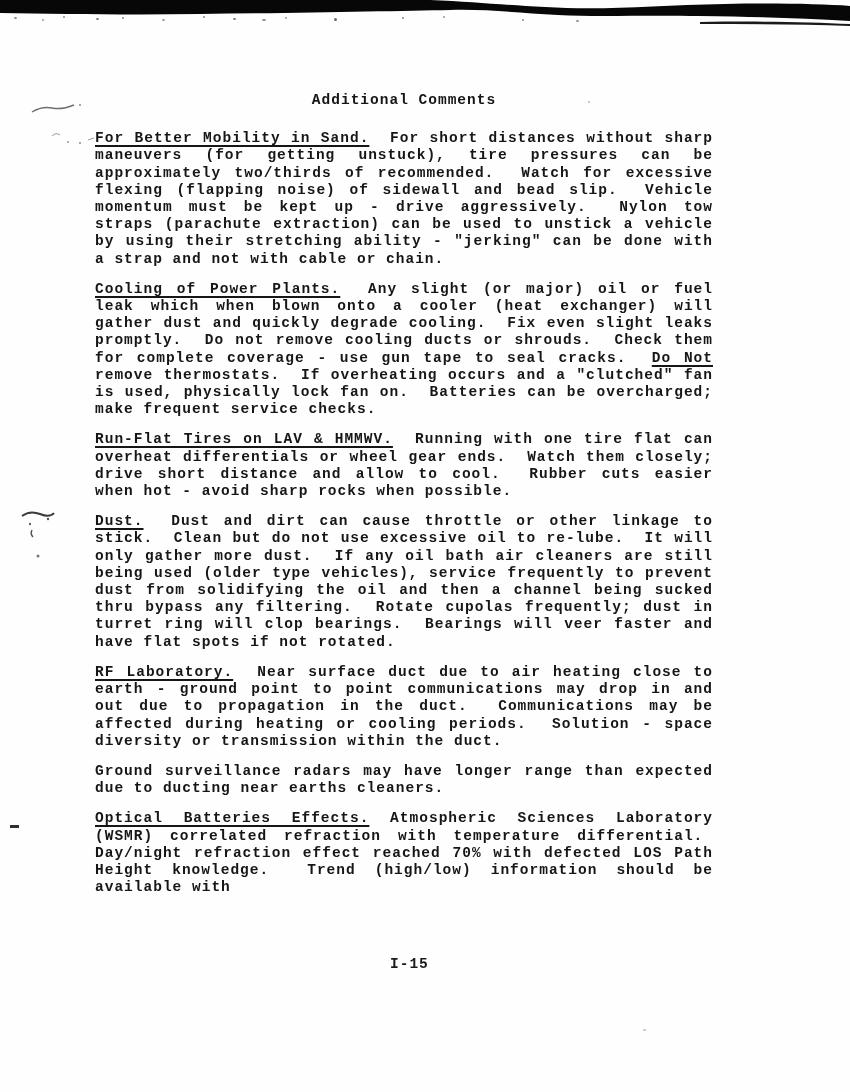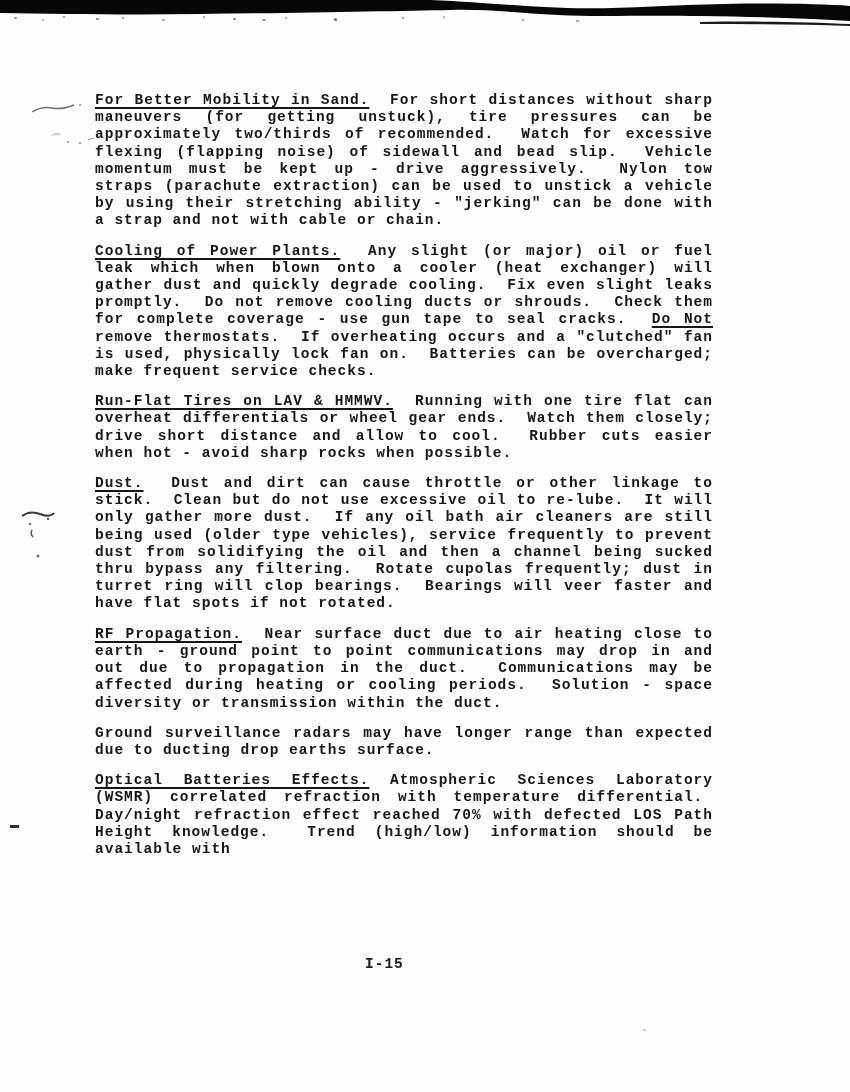--- a/index.html
+++ b/index.html
@@ -50,21 +50,21 @@
     text-align: justify;
   }
   .u {
     text-decoration: underline;
     text-decoration-thickness: 1.5px;
     text-underline-offset: 3px;
     font-family: Liberation Mono, monospace;
   }
   .pageno {
     position: absolute;
-    left: 365px;
+    left: 390px;
     top: 956px;
     color: #1a1a1a;
     font-weight: bold;
     font-size: 14.5px;
     letter-spacing: 1px;
   }
   .dash-artifact {
     position: absolute;
     background: #2f2f2f;
   }
@@ -110,24 +110,25 @@
   <svg class="artifact-svg" style="left:18px;top:506px;" width="40" height="56" viewBox="0 0 40 56">
     <path d="M4,10 Q12,4 22,8 T36,7" stroke="#3a3a3a" stroke-width="2" fill="none"></path>
     <circle cx="30" cy="13" r="1.2" fill="#555"></circle>
     <circle cx="12" cy="18" r="1.2" fill="#666"></circle>
     <path d="M14,24 Q12,28 15,31" stroke="#555" stroke-width="1.5" fill="none"></path>
     <circle cx="20" cy="50" r="1.5" fill="#777"></circle>
   </svg>
   <div class="dash-artifact" style="left:10px;top:825px;width:9px;height:3px;"></div>
 
   <div class="content">
+    <div class="doc-title">Additional Comments</div>
     <p><span class="u">For Better Mobility in Sand.</span><span>&nbsp; For short distances without sharp maneuvers (for getting unstuck), tire pressures can be approximately two/thirds of recommended.&nbsp; Watch for excessive flexing (flapping noise) of sidewall and bead slip.&nbsp; Vehicle momentum must be kept up - drive aggressively.&nbsp; Nylon tow straps (parachute extraction) can be used to unstick a vehicle by using their stretching ability - "jerking" can be done with a strap and not with cable or chain.</span></p>
     <p><span class="u">Cooling of Power Plants.</span><span>&nbsp; Any slight (or major) oil or fuel leak which when blown onto a cooler (heat exchanger) will gather dust and quickly degrade cooling.&nbsp; Fix even slight leaks promptly.&nbsp; Do not remove cooling ducts or shrouds.&nbsp; Check them for complete coverage - use gun tape to seal cracks.&nbsp; </span><span class="u">Do Not</span><span> remove thermostats.&nbsp; If overheating occurs and a "clutched" fan is used, physically lock fan on.&nbsp; Batteries can be overcharged; make frequent service checks.</span></p>
     <p><span class="u">Run-Flat Tires on LAV &amp; HMMWV.</span><span>&nbsp; Running with one tire flat can overheat differentials or wheel gear ends.&nbsp; Watch them closely; drive short distance and allow to cool.&nbsp; Rubber cuts easier when hot - avoid sharp rocks when possible.</span></p>
     <p><span class="u">Dust.</span><span>&nbsp; Dust and dirt can cause throttle or other linkage to stick.&nbsp; Clean but do not use excessive oil to re-lube.&nbsp; It will only gather more dust.&nbsp; If any oil bath air cleaners are still being used (older type vehicles), service frequently to prevent dust from solidifying the oil and then a channel being sucked thru bypass any filtering.&nbsp; Rotate cupolas frequently; dust in turret ring will clop bearings.&nbsp; Bearings will veer faster and have flat spots if not rotated.</span></p>
-    <p><span class="u">RF Propagation.</span><span>&nbsp; Near surface duct due to air heating close to earth - ground point to point communications may drop in and out due to propagation in the duct.&nbsp; Communications may be affected during heating or cooling periods.&nbsp; Solution - space diversity or transmission within the duct.</span></p>
-    <p><span>Ground surveillance radars may have longer range than expected due to ducting drop earths surface.</span></p>
+    <p><span class="u">RF Laboratory.</span><span>&nbsp; Near surface duct due to air heating close to earth - ground point to point communications may drop in and out due to propagation in the duct.&nbsp; Communications may be affected during heating or cooling periods.&nbsp; Solution - space diversity or transmission within the duct.</span></p>
+    <p><span>Ground surveillance radars may have longer range than expected due to ducting near earths cleaners.</span></p>
     <p><span class="u">Optical Batteries Effects.</span><span> Atmospheric Sciences Laboratory (WSMR) correlated refraction with temperature differential.&nbsp; Day/night refraction effect reached 70% with defected LOS Path Height knowledge.&nbsp; Trend (high/low) information should be available with</span></p>
   </div>
 
   <div class="pageno">I-15</div>
 
 </div>
 
 </body></html>

